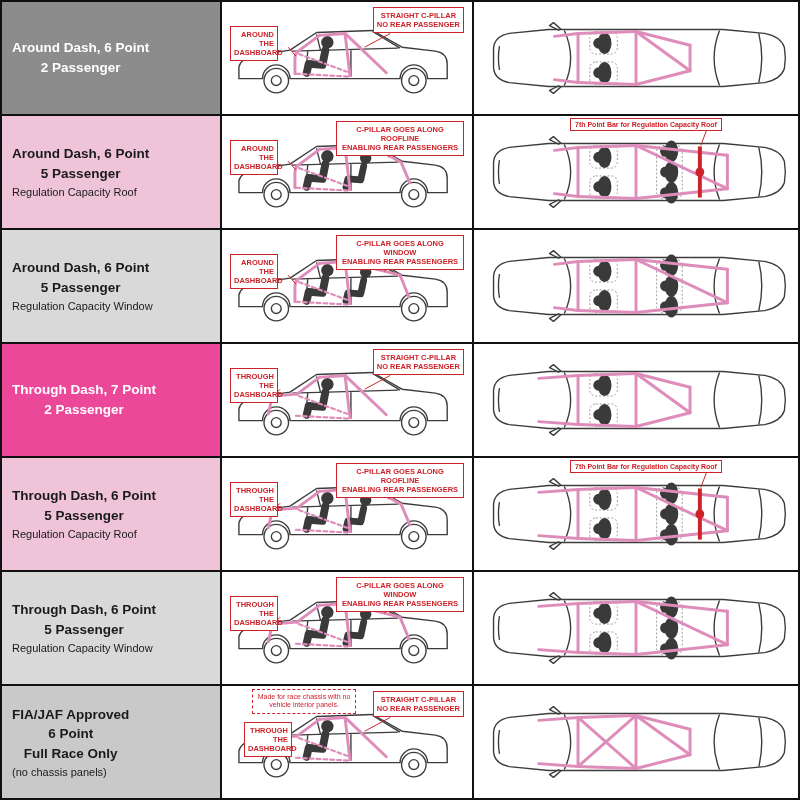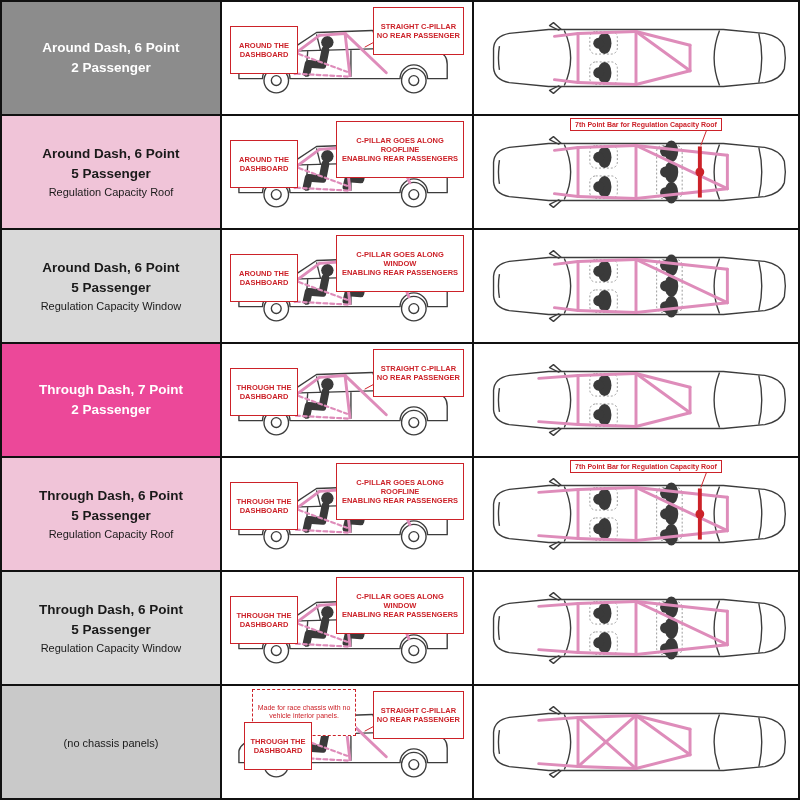--- a/index.html
+++ b/index.html
@@ -3,30 +3,30 @@
 <meta charset="utf-8">
 <style>
   html,body{margin:0;padding:0;background:#fff;font-family:"Liberation Sans",sans-serif;}
   .table{
     box-sizing:border-box;width:800px;height:800px;
     display:grid;grid-template-rows:repeat(7,1fr);
     border:2px solid #111;background:#111;row-gap:2px;
   }
   .row{display:grid;grid-template-columns:218px 250px 1fr;column-gap:2px;background:#111;min-height:0;}
   .cell{background:#fff;position:relative;overflow:hidden;min-height:0;}
-  .label{display:flex;flex-direction:column;justify-content:center;align-items:center;text-align:center;padding:12px 10px;}
+  .label{display:flex;flex-direction:column;justify-content:center;align-items:flex-start;text-align:center;padding:12px 10px;}
   .cfg-title{font-size:13.5px;font-weight:bold;white-space:pre-line;line-height:1.45;}
   .cfg-note{font-size:11px;margin-top:3px;line-height:1.2;}
   .diagram svg{position:absolute;inset:0;width:100%;height:100%;display:block;}
   .callout{
     position:absolute;background:#fff;border:1.3px solid #cc2229;color:#cc2229;
     font-weight:bold;font-size:7.5px;line-height:1.2;text-align:center;
-    padding:14px 3px;white-space:pre-line;z-index:2;box-sizing:border-box;
+    padding:3px 3px;white-space:pre-line;z-index:2;box-sizing:border-box;
   }
-  .co-dash{left:8px;top:24px;width:68px;}
+  .co-dash{left:8px;top:24px;width:48px;text-align:right;}
   .row.race .co-dash{top:36px;left:22px;}
   .co-cpillar{right:8px;top:5px;max-width:128px;}
   .co-race{left:30px;top:3px;width:104px;border-style:dashed;font-weight:normal;font-size:7px;}
   .co-seventh{left:96px;top:2px;font-size:7px;padding:1.5px 4px;white-space:nowrap;}
 </style>
 </head>
 <body>
 
 <div class="table" id="table-root">
     <div class="row">
@@ -544,20 +544,23 @@
             <path d="M 163 30 L 256 40"></path>
             <path d="M 163 84 L 256 74"></path>
             <path d="M 256 40 L 256 74"></path>
             <path d="M 163 30 L 256 74"></path>
           </g>
         </svg>
       </div>
     </div>
     <div class="row race">
       <div class="cell label" style="background:#c9c9c9;color:#1a1a1a">
+        <div class="cfg-title">FIA/JAF Approved
+6 Point
+Full Race Only</div>
         <div class="cfg-note">(no chassis panels)</div>
       </div>
       <div class="cell diagram side">
         <svg viewBox="0 0 252 114" preserveAspectRatio="xMidYMid meet">
           <g fill="none" stroke="#3c3c3c" stroke-width="1.4" stroke-linejoin="round">
             <path d="M 16 78 L 16 66 Q 18 57 34 54 L 68 49 L 95 31 L 152 29 L 182 46 L 216 50 Q 228 52 228 63 L 228 78 L 208 78 A 14 14 0 0 0 180 78 L 68 78 A 14 14 0 0 0 40 78 Z"></path>
             <circle cx="54" cy="80" r="12.5"></circle>
             <circle cx="54" cy="80" r="5"></circle>
             <circle cx="194" cy="80" r="12.5"></circle>
             <circle cx="194" cy="80" r="5"></circle>

